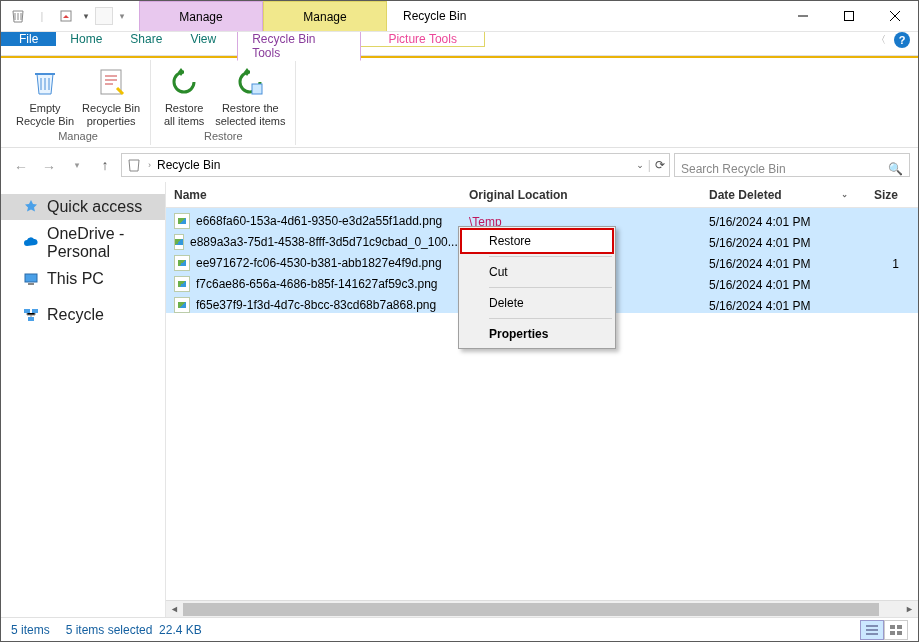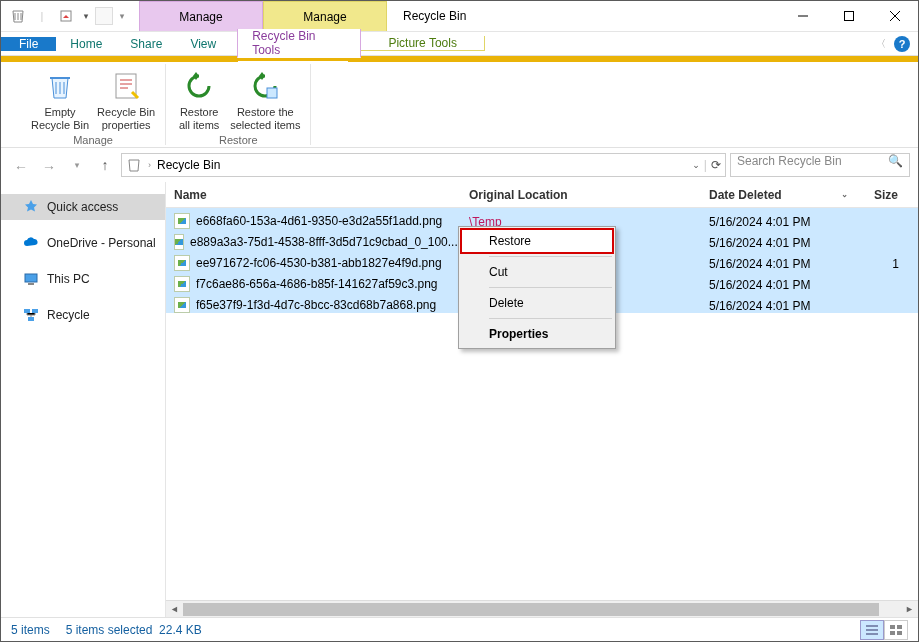--- a/index.html
+++ b/index.html
@@ -12,54 +12,54 @@
 .titlebar .qat .chev { width: 14px; text-align: center; color: #555; font-size: 9px; }
 .titlebar .contextual-tabs { display: flex; margin-left: 10px; height: 100%; }
 .titlebar .ctx-tab { width: 124px; display: flex; align-items: center; justify-content: center; font-size: 12px; }
 .titlebar .ctx-tab.purple { background: #e8c8ee; border: 1px solid #d7a8e0; border-bottom: none; }
 .titlebar .ctx-tab.yellow { background: #f1e88c; border: 1px solid #e0d566; border-bottom: none; }
 .titlebar .title { margin-left: 16px; font-size: 12px; color: #000; }
 .titlebar .controls { margin-left: auto; display: flex; }
 .titlebar .controls .btn { width: 46px; height: 30px; display: flex; align-items: center; justify-content: center; font-size: 13px; }
 
 
-.ribbon-tabs { height: 24px; display: flex; align-items: center; border-bottom: 1px solid #e1e1e1; }
+.ribbon-tabs { height: 24px; display: flex; align-items: flex-start; border-bottom: 1px solid #e1e1e1; }
 .ribbon-tabs .tab { padding: 0 14px; display: flex; align-items: center; font-size: 12px; color: #0f766e; }
 .ribbon-tabs .tab.file { background: #1979ca; color: #fff; padding: 0 18px; }
 .ribbon-tabs .tab.ctx { width: 124px; justify-content: center; }
 .ribbon-tabs .tab.ctx.purple { color: #8a3d9c; border: 1px solid #d7a8e0; border-top: none; }
 .ribbon-tabs .tab.ctx.purple.active { border-bottom: 1px solid #fff; background: #fff; position: relative; z-index: 2; }
-.ribbon-tabs .tab.ctx.yellow { color: #4d7c0f; border: 1px solid #e0d566; border-top: none; border-left: none; }
+.ribbon-tabs .tab.ctx.yellow { color: #ec4899; border: 1px solid #e0d566; border-top: none; border-left: none; }
 .ribbon-tabs .right { margin-left: auto; display: flex; align-items: center; padding-right: 8px; gap: 8px; }
 .ribbon-tabs .help { width: 16px; height: 16px; border-radius: 50%; background: #1979ca; color: #fff; font-size: 11px; display: flex; align-items: center; justify-content: center; font-weight: bold; }
 
 
-.ribbon { height: 92px; border-bottom: 1px solid #e1e1e1; display: flex; padding: 2px 20px; border-top: 6px solid #eab308; position: relative; }
+.ribbon { height: 92px; border-bottom: 1px solid #e1e1e1; display: flex; padding: 2px 5px; border-top: 2px solid #eab308; position: relative; }
 .ribbon::before { content: ""; position: absolute; top: -1px; left: 237px; width: 110px; height: 1px; background: #fff; }
 .ribbon-group { display: flex; flex-direction: column; align-items: center; padding: 2px 6px; border-right: 1px solid #e5e5e5; }
 .ribbon-group .buttons { display: flex; flex: 1; }
 .ribbon-group .label { font-size: 11px; color: #666; padding-bottom: 2px; }
 .ribbon-btn { display: flex; flex-direction: column; align-items: center; justify-content: flex-start; padding: 2px 4px; text-align: center; font-size: 11px; color: #333; min-width: 54px; }
 .ribbon-btn .ico { width: 32px; height: 32px; margin: 2px 0 4px; display: flex; align-items: center; justify-content: center; }
 .ribbon-btn .txt { line-height: 13px; }
 
 
 .addr-row { height: 34px; display: flex; align-items: center; padding: 0 8px; gap: 4px; }
 .nav-btn { width: 24px; height: 24px; display: flex; align-items: center; justify-content: center; color: #999; font-size: 14px; }
 .nav-btn.active { color: #555; }
 .addr-bar { flex: 1; height: 24px; border: 1px solid #ccc; display: flex; align-items: center; padding: 0 4px; font-size: 12px; gap: 6px; }
 .addr-bar .crumb-sep { color: #888; font-size: 9px; }
 .addr-bar .refresh-area { margin-left: auto; display: flex; align-items: center; gap: 4px; color: #555; }
-.search-box { width: 180px; height: 24px; border: 1px solid #ccc; display: flex; align-items: flex-start; padding: 0 6px; font-size: 12px; color: #888; gap: 44px; }
+.search-box { width: 236px; height: 24px; border: 1px solid #ccc; display: flex; align-items: flex-end; padding: 0 6px; font-size: 12px; color: #888; gap: 44px; }
 .search-box .mag { margin-left: auto; color: #555; }
 
 
 .main { display: flex; height: calc(100% - 31px - 24px - 92px - 34px - 24px); position: relative; }
 .sidebar { width: 165px; border-right: 1px solid #e5e5e5; padding-top: 12px; }
-.sidebar .item { display: flex; align-items: center; gap: 8px; padding: 4px 8px 4px 22px; font-size: 12px; color: #222; height: 26px; }
+.sidebar .item { display: flex; align-items: center; gap: 8px; padding: 4px 8px 4px 22px; font-size: 16px; color: #222; height: 26px; }
 .sidebar .item.active { background: #d8d8d8; }
 .sidebar .item .ico { width: 16px; height: 16px; display: flex; align-items: center; justify-content: center; }
 
 .content { flex: 1; overflow: hidden; position: relative; display: flex; flex-direction: column; }
 .headers { display: flex; font-size: 12px; color: #333; border-bottom: 1px solid #e5e5e5; height: 26px; align-items: center; font-weight: bold; }
 .headers .col { padding: 0 8px; display: flex; align-items: center; height: 100%; border-right: 1px solid transparent; }
 .col-name { width: 295px; }
 .col-loc { width: 240px; }
 .col-date { width: 156px; }
 .col-size { width: 50px; text-align: right; justify-content:flex-end;}

